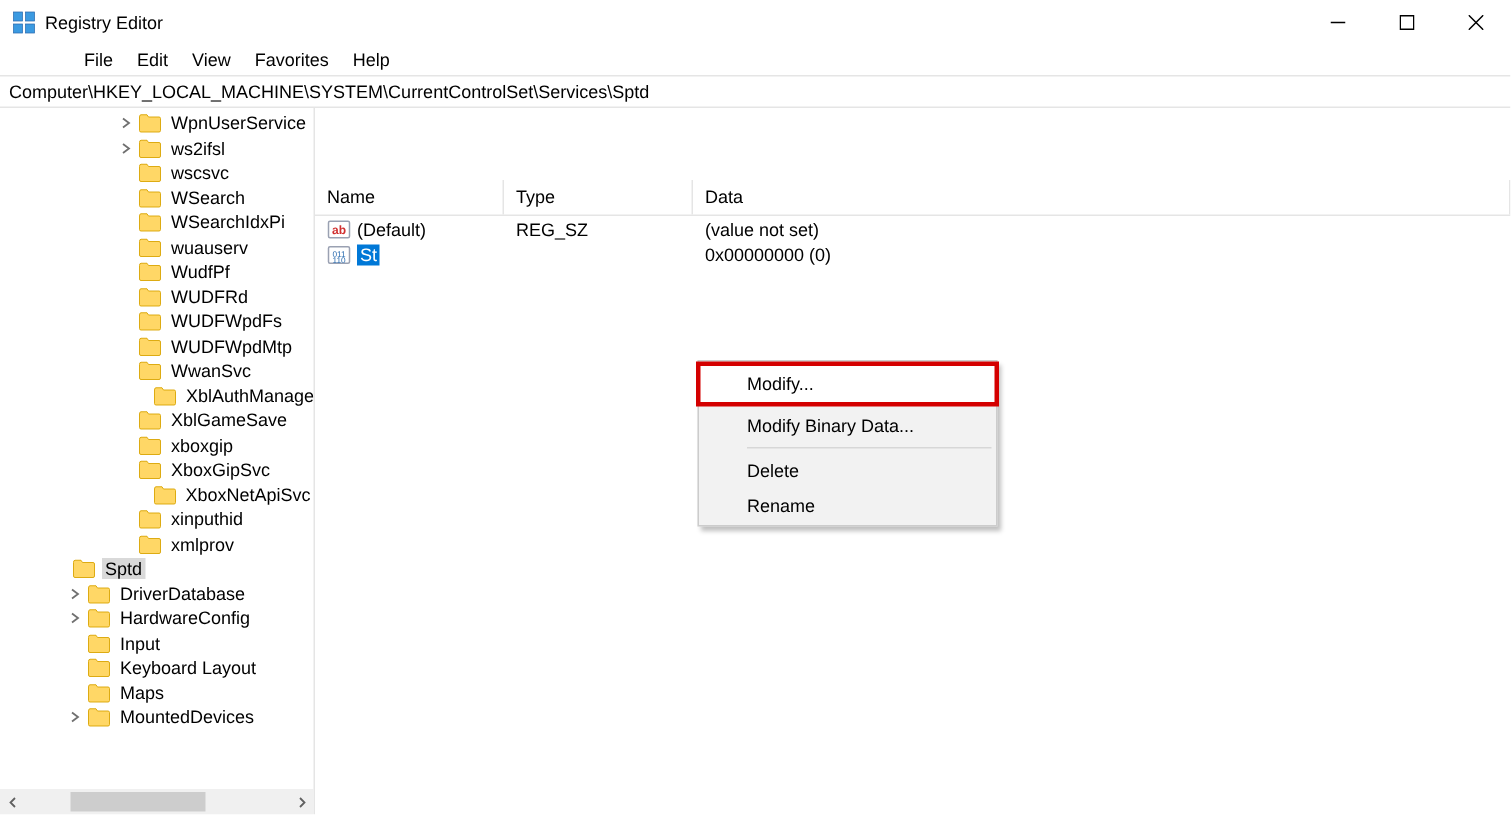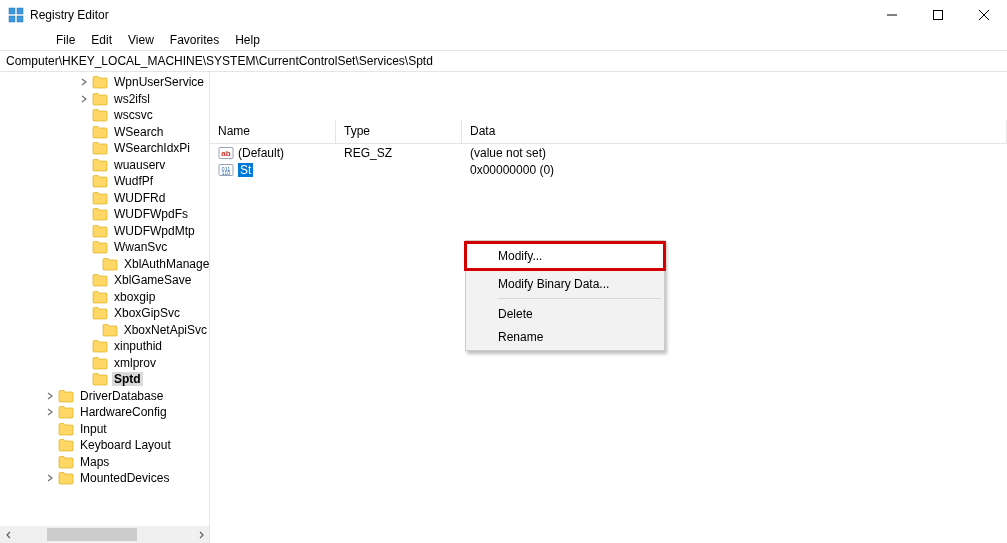--- a/index.html
+++ b/index.html
@@ -272,21 +272,21 @@
           </div>
           <div class="tree-node" style="padding-left: 78px;">
             <span class="expander hidden"></span>
             <span class="folder-icon">
               <svg width="16" height="14" viewBox="0 0 16 14">
                 <path d="M1 3 L1 12 Q1 13 2 13 L14 13 Q15 13 15 12 L15 4 Q15 3 14 3 L7 3 L6 1.5 L2 1.5 Q1 1.5 1 3 Z" fill="#ffd766" stroke="#d9a400" stroke-width="0.6"></path>
               </svg>
             </span>
             <span class="node-label">xmlprov</span>
           </div>
-          <div class="tree-node" style="padding-left: 78px; font-weight: bold;">
+          <div class="tree-node" style="padding-left: 34px;">
             <span class="expander hidden"></span>
             <span class="folder-icon">
               <svg width="16" height="14" viewBox="0 0 16 14">
                 <path d="M1 3 L1 12 Q1 13 2 13 L14 13 Q15 13 15 12 L15 4 Q15 3 14 3 L7 3 L6 1.5 L2 1.5 Q1 1.5 1 3 Z" fill="#ffd766" stroke="#d9a400" stroke-width="0.6"></path>
               </svg>
             </span>
             <span class="node-label selected">Sptd</span>
           </div>
           <div class="tree-node" style="padding-left: 44px;">
             <span class="expander">

